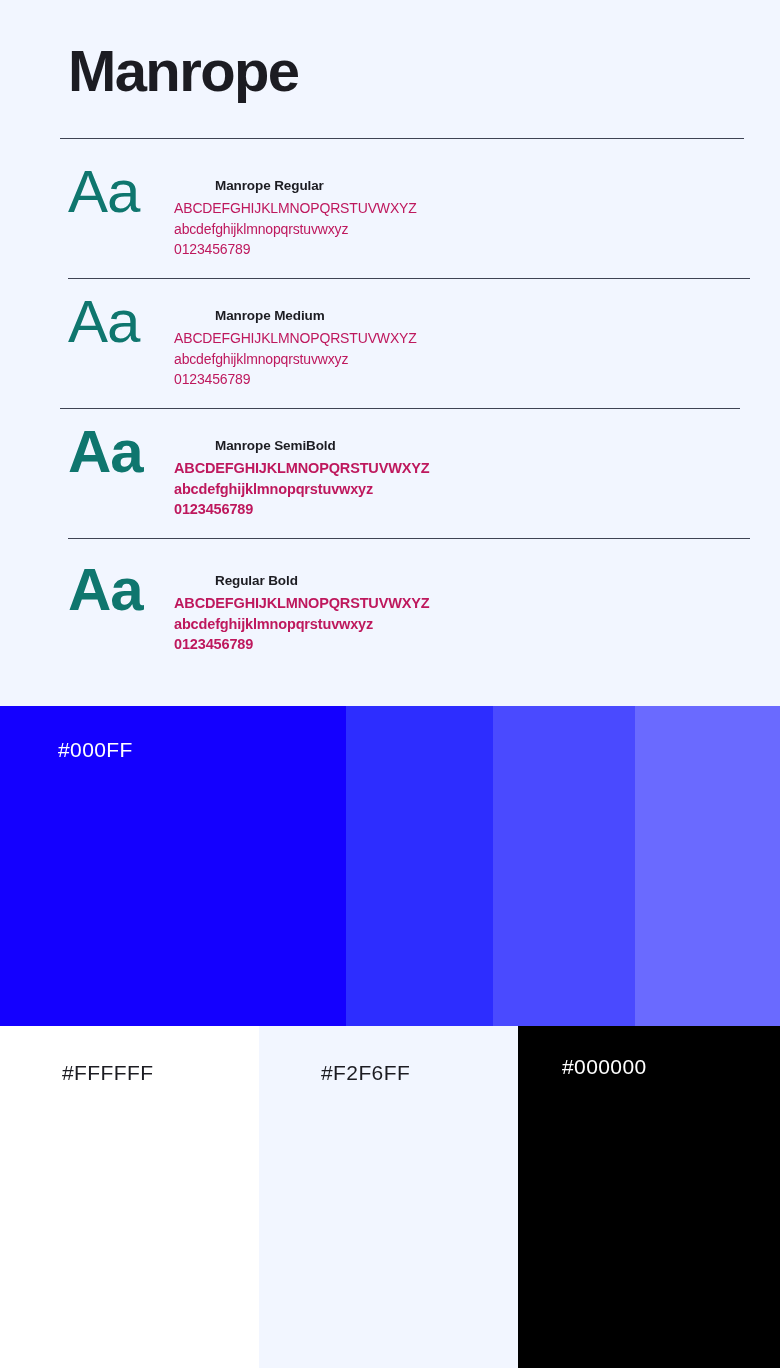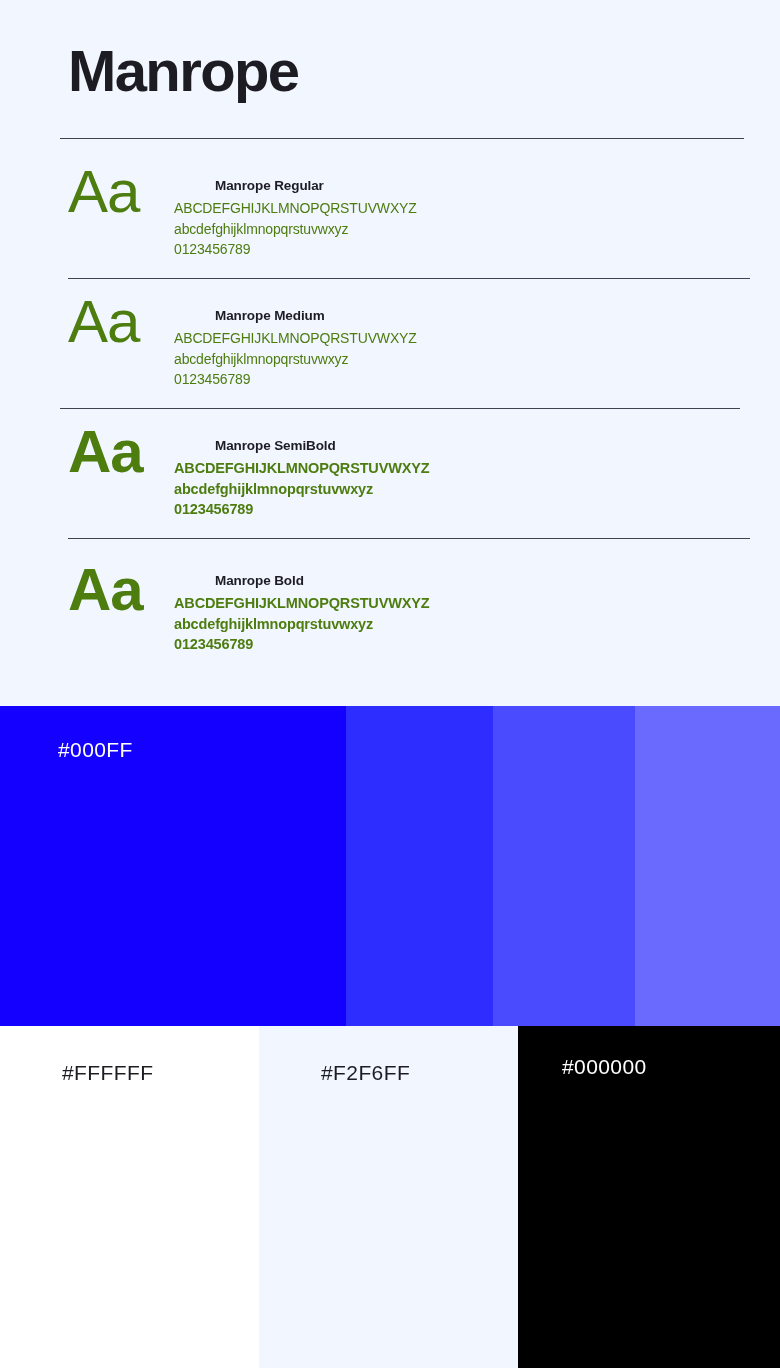--- a/index.html
+++ b/index.html
@@ -27,37 +27,37 @@
   .d2{ left:60px; top:408px; width:680px; }
   .d3{ left:68px; top:538px; width:682px; }
 
   .spec-row{ position:absolute; display:flex; align-items:flex-start; }
   .r0{ left:68px; top:163px; }
   .r1{ left:68px; top:293px; }
   .r2{ left:68px; top:423px; }
   .r3{ left:68px; top:561px; }
 
   .aa{
-    color:#4d7c0f; line-height:0.95;
+    color:#0f766e; line-height:0.95;
     letter-spacing:-1px;
     width:106px; flex:0 0 106px;
   }
   .r0 .aa{ font-size:60px; font-weight:400; }
   .r1 .aa{ font-size:60px; font-weight:500; }
   .r2 .aa{ font-size:60px; font-weight:600; }
   .r3 .aa{ font-size:60px; font-weight:700; }
 
   .spec-text{ padding-top:15px; }
   .r3 .spec-text{ padding-top:12px; }
   .spec-name{
     font-size:13.5px; font-weight:700; color:#1C1C22;
     letter-spacing:-0.1px; margin-bottom:5px;margin-left:41px;
   }
   .glyph-line{
-    font-size:14px; color:#4d7c0f; line-height:20.5px;
+    font-size:14px; color:#be185d; line-height:20.5px;
     letter-spacing:-0.15px; white-space:nowrap;
   }
   .r0 .glyph-line{ font-weight:400; }
   .r1 .glyph-line{ font-weight:500; }
   .r2 .glyph-line{ font-weight:600; }
   .r3 .glyph-line{ font-weight:700; }
   .r2 .glyph-line, .r3 .glyph-line{ font-size:14.5px; }
 
   
   .blue-band{ position:absolute; left:0; top:706px; width:780px; height:320px; }
@@ -120,21 +120,21 @@
       <div class="spec-name">Manrope SemiBold</div>
       <div class="glyph-line">ABCDEFGHIJKLMNOPQRSTUVWXYZ</div>
       <div class="glyph-line">abcdefghijklmnopqrstuvwxyz</div>
       <div class="glyph-line">0123456789</div>
     </div>
   </div>
 
   <div class="spec-row r3">
     <div class="aa">Aa</div>
     <div class="spec-text">
-      <div class="spec-name">Manrope Bold</div>
+      <div class="spec-name">Regular Bold</div>
       <div class="glyph-line">ABCDEFGHIJKLMNOPQRSTUVWXYZ</div>
       <div class="glyph-line">abcdefghijklmnopqrstuvwxyz</div>
       <div class="glyph-line">0123456789</div>
     </div>
   </div>
 </div>
 
 <div class="blue-band">
   <div class="blue-sw b0" style="background: rgb(20, 0, 255);">
     <div class="hex-label hex-blue">#000FF</div>

